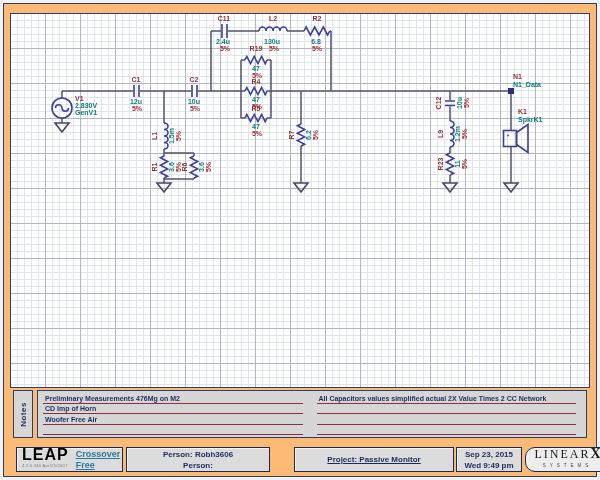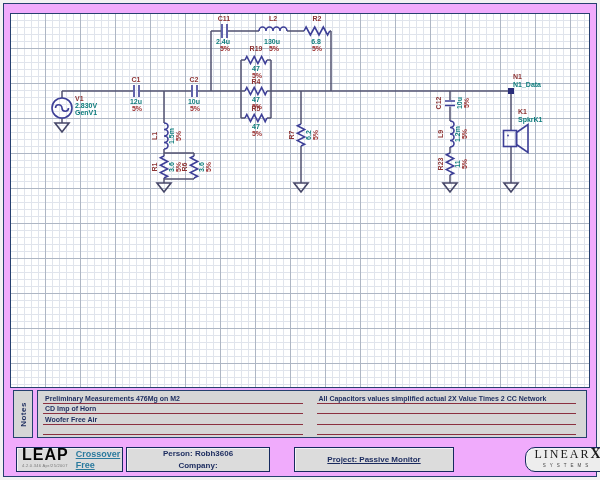--- a/index.html
+++ b/index.html
@@ -1,18 +1,18 @@
 <!DOCTYPE html>
 <html><head>
 <meta charset="utf-8">
 <style>
   html,body{margin:0;padding:0;background:#f2f2f2;}
   *{box-sizing:border-box;}
   #stage{position:relative;width:600px;height:480px;background:#f2f2f2;font-family:"Liberation Sans",sans-serif;overflow:hidden;}
-  .window{position:absolute;left:3px;top:3px;width:594px;height:474px;background:#f0abfc;border:1px solid #26406f;}
+  .window{position:absolute;left:3px;top:3px;width:594px;height:474px;background:#fdba74;border:1px solid #26406f;}
   
   .schematic{position:absolute;left:6px;top:9px;width:580px;height:375px;border:1px solid #26406f;
     background:
       repeating-linear-gradient(to right, transparent 0 34px, #aeb6c4 34px 35px),
       repeating-linear-gradient(to bottom, transparent 0 34px, #aeb6c4 34px 35px),
       repeating-linear-gradient(to right, transparent 0 6px, #e0e4ec 6px 7px),
       repeating-linear-gradient(to bottom, transparent 0 6px, #e0e4ec 6px 7px),
       #ffffff;}
   .schematic svg{position:absolute;left:0;top:0;}
   .wire{stroke:#515270;stroke-width:1.5;fill:none;}
@@ -233,29 +233,33 @@
         <div class="leap-logo">
           <div class="leap-word">LEAP</div>
           <div class="leap-ver">4.2.0.346  Apr/25/2007</div>
         </div>
         <div>
           <div class="app-name">Crossover</div>
           <div class="app-name">Free</div>
         </div>
       </div>
 
-      <div class="sbox" style="left:116px;width:144px;justify-content:space-between;">
+      <div class="sbox" style="left:116px;width:144px;">
         <div>Person: Robh3606</div>
-        <div>Company:</div>
+        <div>Person:</div>
       </div>
 
       <div class="sbox" style="left:284px;width:160px;text-decoration:underline;">
         <div>Project: Passive Monitor</div>
       </div>
 
+      <div class="sbox" style="left:446px;width:66px;">
+        <div>Sep 23, 2015</div>
+        <div>Wed  9:49 pm</div>
+      </div>
 
       <div class="sbox lx-box" style="left:515px;width:85px;border-radius:10px;">
         <div class="lx-line1"><span>LINEAR</span><b>X</b></div>
         <div class="lx-line2">SYSTEMS</div>
       </div>
 
     </div>
   </div>
 </div>
 

